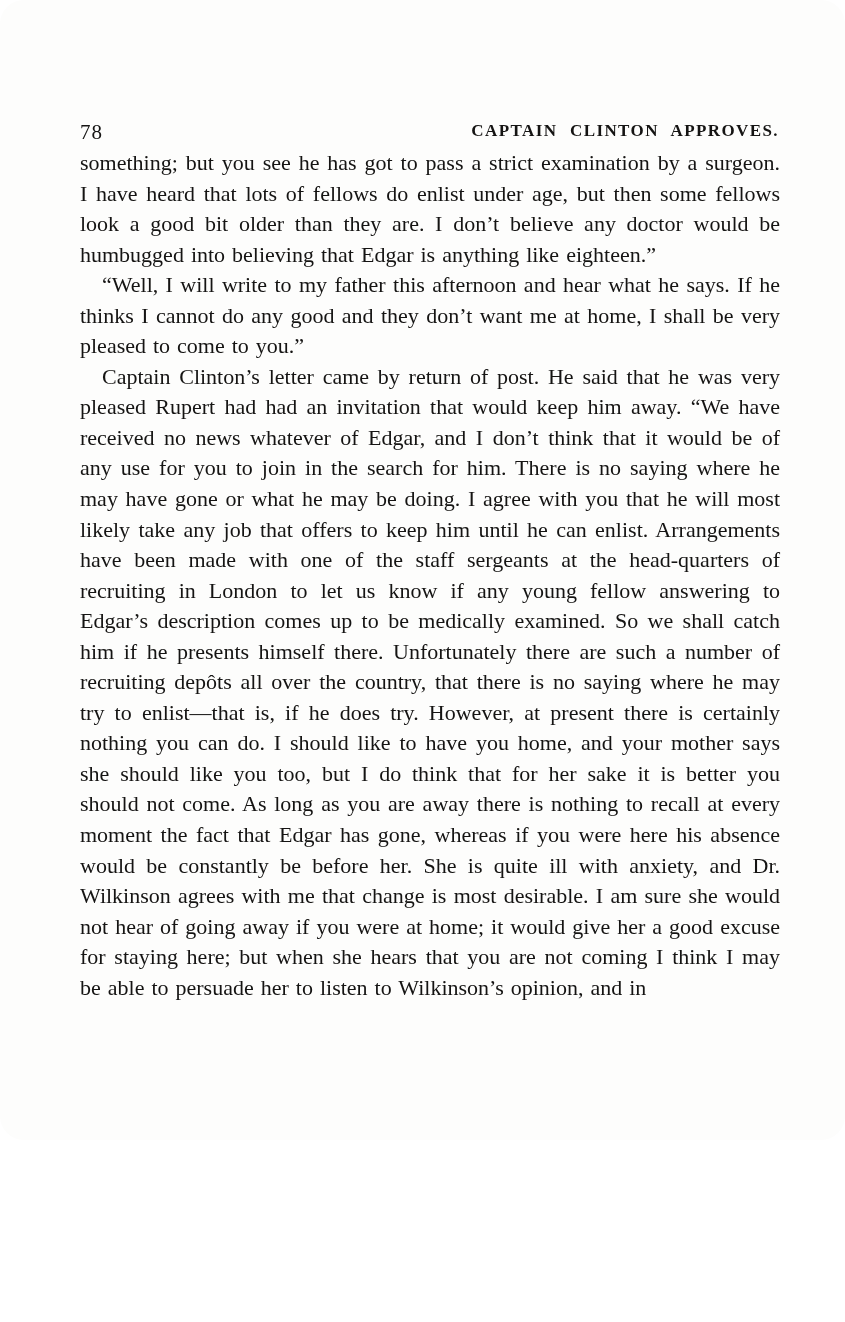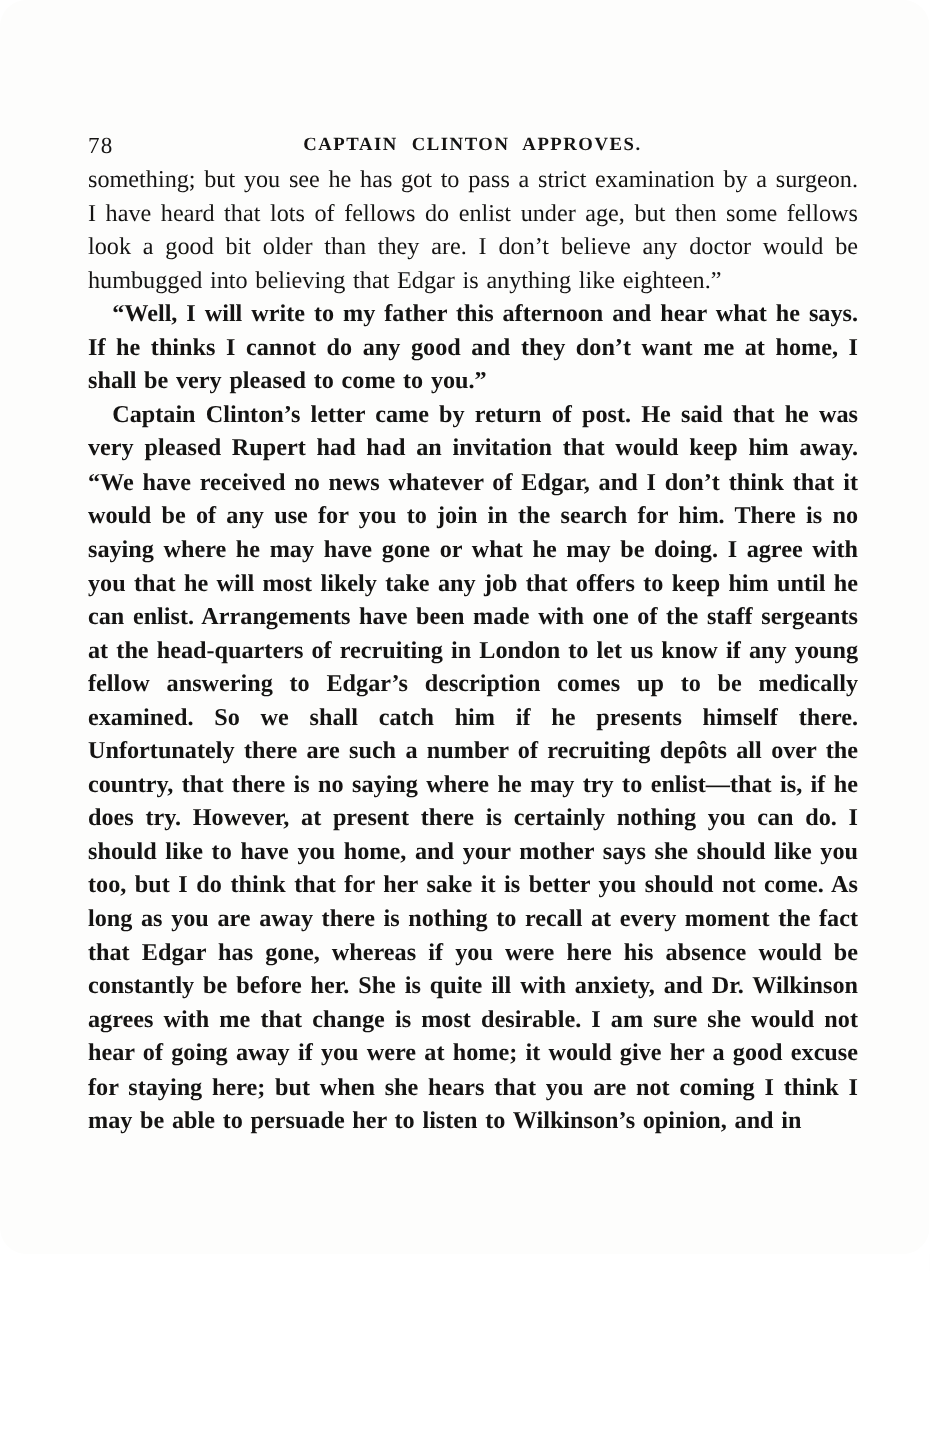--- a/index.html
+++ b/index.html
@@ -30,21 +30,21 @@
     left: 0;
     top: 2px;
     font-size: 21px;
     letter-spacing: 1px;
   }
   .running-title {
     position: absolute;
     left: 0;
     right: 0;
     top: 3px;
-    text-align: center;
+    text-align: right;
     font-size: 17px;
     font-weight: 700;
     letter-spacing: 1.4px;
     word-spacing: 7px;
   }
   .page-body {
     position: absolute;
     top: 148px;
     left: 80px;
     width: 700px;
@@ -52,21 +52,20 @@
     line-height: 30.55px;
     text-align: justify;
     word-spacing: 1.5px;
   }
   .para {
     margin: 0;
     padding: 0;
   }
   .para.indent {
     text-indent: 22px;
-    font-weight: bold;
   }
 </style>
 </head>
 <body>
 
 <div class="page">
   <div class="running-header">
     <span class="page-number">78</span>
     <span class="running-title">CAPTAIN CLINTON APPROVES.</span>
   </div>

